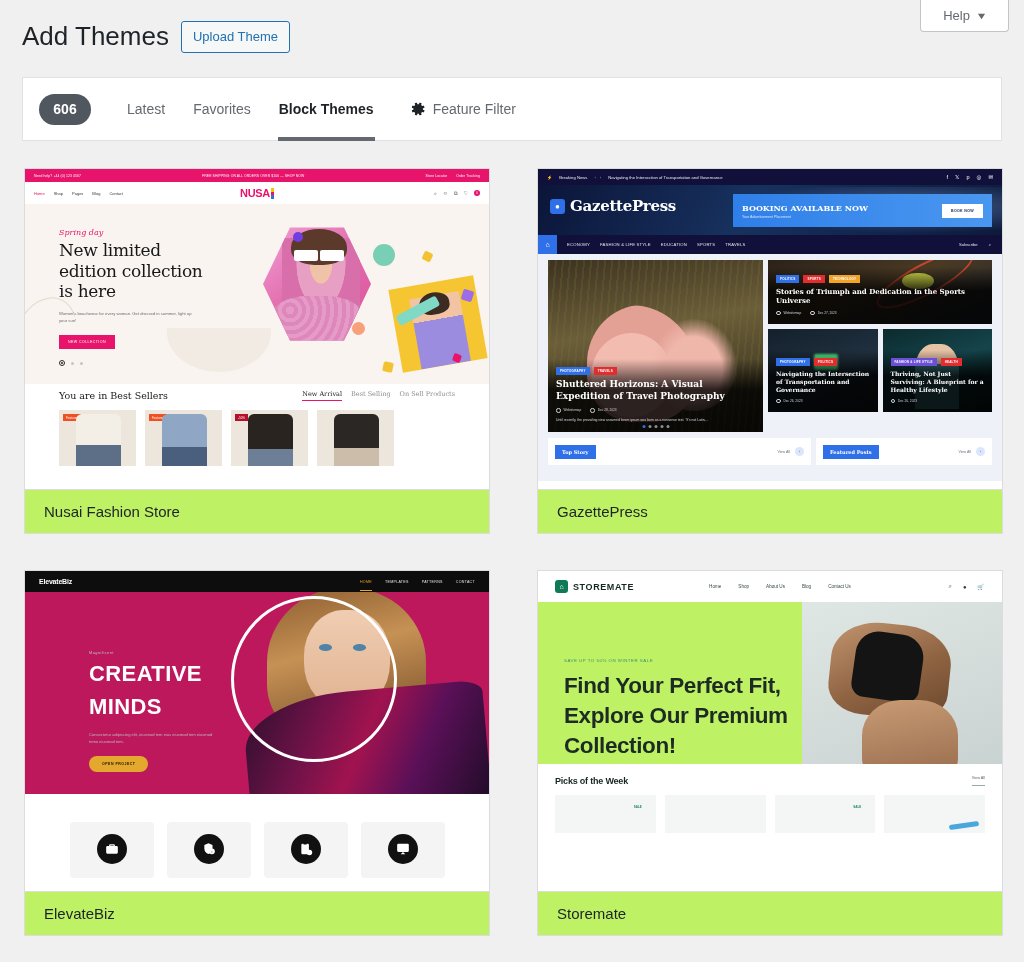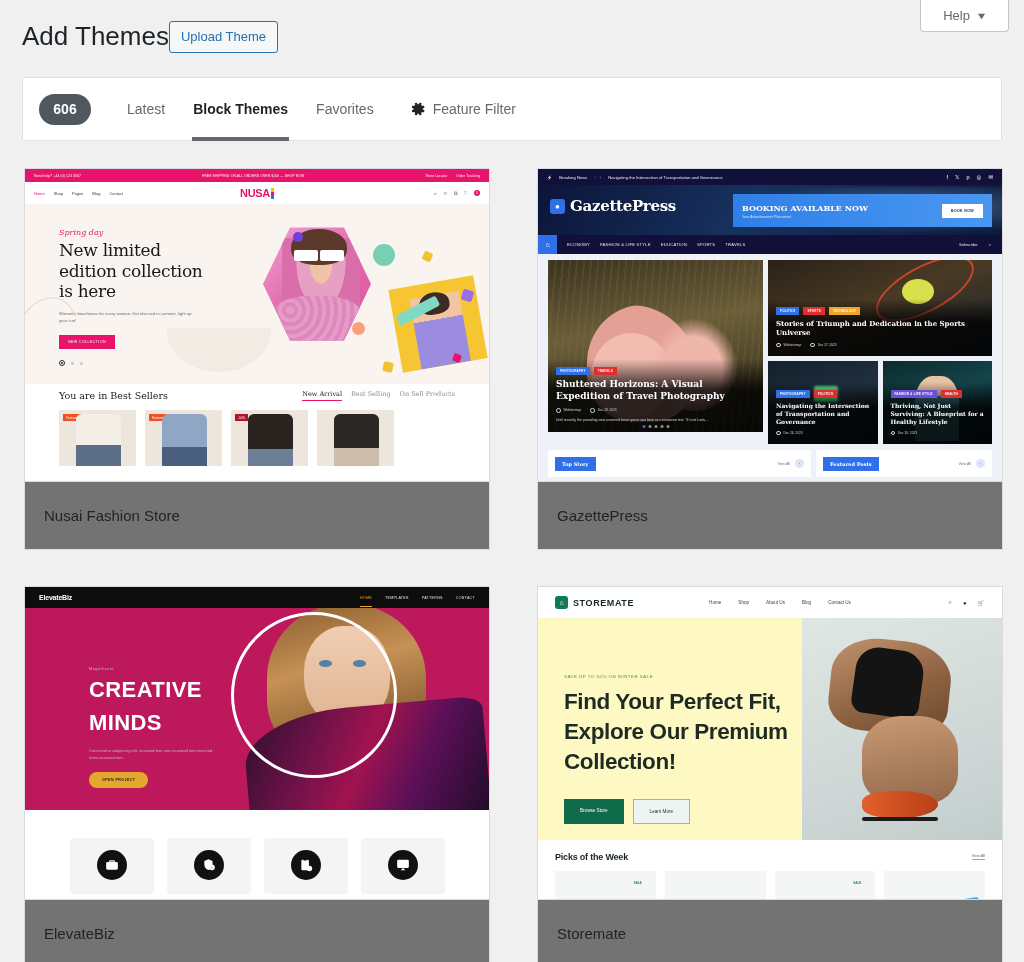--- a/index.html
+++ b/index.html
@@ -24,21 +24,21 @@
     display: flex; align-items: center; justify-content: center;
     gap: 7px;
     font-size: 13px; color: #646970;
     cursor: pointer;
   }
   .help-btn .caret { font-size: 9px; color: #646970; transform: scaleX(1.35); }
 
   
   .titlerow {
     position: absolute; top: 20px; left: 22px;
-    display: flex; align-items: center; 
+    display: flex; align-items: center; gap: 12px;
   }
   .page-title {
     font-size: 26px; font-weight: 400; color: #1d2327;
     line-height: 1.3; margin: 0;
   }
   .upload-btn {
     font-size: 13px; color: #2271b1;
     border: 1px solid #2271b1; background: #f6f7f7;
     border-radius: 3px; padding: 5px 11px 6px;
     line-height: 1.5; cursor: pointer;
@@ -100,23 +100,23 @@
     border: 1px solid #dcdcde;
     width: 466px;
     overflow: hidden;
   }
   .screenshot {
     width: 464px; height: 312px;
     overflow: hidden; position: relative;
     background: #fff;
   }
   .theme-foot {
-    height: 68px; border-top: 1px solid #dcdcde;
+    height: 44px; border-top: 1px solid #dcdcde;
     display: flex; align-items: center;
-    padding: 0 19px; background: #737373;
+    padding: 0 19px; background: #bef264; margin-top: 8px;
   }
   .theme-name {
     font-size: 15px; color: #1d2327; font-weight: 400;
   }
 
   
   .nusai { width: 464px; height: 312px; background: #fbf7f2; position: relative; font-family: "Liberation Sans", sans-serif; }
   .nusai-top {
     height: 13px; background: #e8136a; color: #fff;
     display: flex; align-items: center; justify-content: space-between;
@@ -223,21 +223,21 @@
   .tg.orange { background: #f0a52a; } .tg.purple { background: #6b4fd6; }
   .hl { font-family: "DejaVu Serif", serif; color: #fff; font-weight: 700; line-height: 1.32; }
   .meta { display: flex; gap: 9px; align-items: center; font-size: 3.2px; color: #cfd3dc; margin-top: 5px; }
   .meta span { display: flex; align-items: center; gap: 3px; }
   .meta i { display:inline-block; width:4.5px; height:4.5px; border:.6px solid #cfd3dc; border-radius:50%; }
   .exc { font-size: 3.4px; color: #d6d9e1; line-height: 1.6; margin-top: 5px; }
   .pager { position: absolute; left: 50%; transform: translateX(-50%); bottom: 4px; display: flex; gap: 3px; }
   .pager i { width: 3px; height: 3px; border-radius: 50%; background: #8b8f9b; display:block; }
   .pager i.cur { background: #2f6fe8; }
   .gaz-side { width: 224px; display: flex; flex-direction: column; gap: 5px; }
-  .gaz-s1 { height: 96px; position: relative; overflow: hidden;
+  .gaz-s1 { height: 64px; position: relative; overflow: hidden;
     background: linear-gradient(160deg,#2a2118,#4a3a24 45%,#15212f); }
   .gaz-s1 .rkt { position:absolute; right:6%; top:6%; width:48%; height:48%; border:2px solid #c8452d; border-radius:50%; transform:rotate(-28deg); }
   .gaz-s1 .ball { position:absolute; right:26%; top:20%; width:14%; height:26%; border-radius:50%; background:#d7e04a; }
   .gaz-row2 { display: flex; gap: 5px; height: 83px; }
   .gaz-s2 { flex: 1; position: relative; overflow: hidden; background: linear-gradient(160deg,#14202c,#20303f 50%,#0d1720); }
   .gaz-s2 .glow { position:absolute; left:42%; top:30%; width:22%; height:20%; background:#4ade80; border-radius:2px; filter: blur(1px); }
   .gaz-s3 { flex: 1; position: relative; overflow: hidden; background: linear-gradient(160deg,#0c2b2e,#14444a 45%,#07181c); }
   .gaz-s3 .per { position:absolute; left:30%; top:18%; width:40%; height:78%; background: linear-gradient(180deg,#e7c3a6 0 30%, #3b7d86 30%); border-radius: 40% 40% 0 0; }
   .gaz-bottom { margin: 6px 10px 0; display: flex; gap: 5px; }
   .gb { background: #fff; height: 27px; display: flex; align-items: center; padding: 0 7px; }
@@ -285,40 +285,40 @@
 
   
   .stm { width: 464px; height: 312px; background: #fff; position: relative; }
   .stm-nav { height: 31px; display: flex; align-items: center; padding: 0 17px; background: #fff; }
   .stm-brand { display: flex; align-items: center; gap: 5px; }
   .stm-brand .bag { width: 13px; height: 13px; background: #0f7a55; border-radius: 3px;
     display: flex; align-items: center; justify-content: center; color: #fff; font-size: 7px; }
   .stm-brand .nm { font-size: 9px; font-weight: 800; color: #14281f; letter-spacing: .6px; }
   .stm-items { margin-left: 75px; display: flex; gap: 17px; font-size: 4.6px; color: #374b42; }
   .stm-icons { margin-left: auto; display: flex; gap: 11px; align-items: center; font-size: 6px; color: #2b3a33; }
-  .stm-hero { height: 222px; position: relative; overflow: hidden; background: #fef9c3; }
+  .stm-hero { height: 162px; position: relative; overflow: hidden; background: #bef264; }
   .stm-hero .ph { position: absolute; right: 0; top: 0; width: 200px; height: 222px;
     background: linear-gradient(160deg,#dfe7e4,#cfd8d6 60%,#c2cdcb); overflow: hidden; }
   .stm-hero .ph .torso { position: absolute; left: 14%; top: 10%; width: 60%; height: 42%;
     background: linear-gradient(150deg,#c49671,#8e6342 55%,#6a472c); border-radius: 40% 40% 30% 30%; transform: rotate(6deg); }
   .stm-hero .ph .singlet { position: absolute; left: 26%; top: 14%; width: 34%; height: 30%;
     background: #141414; border-radius: 34% 34% 20% 20%; transform: rotate(8deg); }
   .stm-hero .ph .leg { position: absolute; left: 30%; top: 44%; width: 48%; height: 40%;
     background: linear-gradient(170deg,#c89b74,#93684a); border-radius: 40% 40% 34% 34%; }
   .stm-hero .ph .shoe { position: absolute; left: 30%; bottom: 10%; width: 38%; height: 12%;
     background: linear-gradient(90deg,#e2602c,#b93f16); border-radius: 40% 50% 50% 40%; }
   .stm-hero .ph .shoe::after { content:""; position:absolute; left:0; bottom:-3px; width:100%; height:4px; background:#1b1b1b; border-radius:3px; }
   .stm-copy { position: absolute; left: 26px; top: 56px; width: 256px; }
   .stm-kick { font-size: 4.4px; color: #3d8f6d; letter-spacing: .5px; }
   .stm-h1 { font-size: 22.5px; font-weight: 800; color: #1d2b24; line-height: 1.33; margin-top: 8px; letter-spacing: -.4px; }
   .stm-btns { display: flex; gap: 9px; margin-top: 22px; }
   .stm-b1 { background: #0f6b4a; color: #fff; font-size: 4.6px; padding: 9px 16px; }
   .stm-b2 { border: 1px solid #9fb3ab; color: #21372e; font-size: 4.6px; padding: 9px 16px; background: #eef4f1; }
   .stm-picks { padding: 12px 17px 0; background: #fff; }
-  .picks-row { display: flex; align-items: center; }
+  .picks-row { display: flex; }
   .picks-t { font-size: 9px; font-weight: 800; color: #172620; letter-spacing: -.2px; }
   .picks-v { margin-left: auto; font-size: 3.8px; color: #5b6b64; border-bottom: .7px solid #9aa8a2; padding-bottom: 1px; }
   .picks-items { display: flex; gap: 9px; margin-top: 9px; }
   .pitem { flex: 1; height: 38px; background: #f4f6f5; position: relative; }
   .pitem .sale { position: absolute; right: 14px; top: 10px; font-size: 3px; color: #1b8a60; font-weight: 700; }
   .pitem .blu { position: absolute; right: 6px; bottom: 5px; width: 30px; height: 5px; background: #4aa7de; border-radius: 3px; transform: rotate(-8deg); }
 </style>
 </head>
 <body>
 
@@ -330,22 +330,22 @@
   </div>
 
   <div class="titlerow">
     <h1 class="page-title">Add Themes</h1>
     <span class="upload-btn">Upload Theme</span>
   </div>
 
   <div class="filterbar">
     <div class="count-badge">606</div>
     <div class="ftab">Latest</div>
+    <div class="ftab">Favorites</div>
     <div class="ftab active">Block Themes</div>
-    <div class="ftab">Favorites</div>
     <div class="ftab feature">
       <svg class="gear" viewBox="0 0 20 20">
         <path fill="#1d2327" d="M10 6.5a3.5 3.5 0 100 7 3.5 3.5 0 000-7zm0 5.3a1.8 1.8 0 110-3.6 1.8 1.8 0 010 3.6z"></path>
         <path fill="#1d2327" d="M17.6 11.4l-1.5-.5a6.3 6.3 0 000-1.8l1.5-.5a.7.7 0 00.45-.85l-.5-1.5a.7.7 0 00-.86-.44l-1.5.5a6.4 6.4 0 00-1.3-1.3l.5-1.5a.7.7 0 00-.44-.86l-1.5-.5a.7.7 0 00-.85.45l-.5 1.5a6.3 6.3 0 00-1.8 0l-.5-1.5a.7.7 0 00-.85-.45l-1.5.5a.7.7 0 00-.44.86l.5 1.5a6.4 6.4 0 00-1.3 1.3l-1.5-.5a.7.7 0 00-.86.44l-.5 1.5a.7.7 0 00.45.85l1.5.5a6.3 6.3 0 000 1.8l-1.5.5a.7.7 0 00-.45.85l.5 1.5a.7.7 0 00.86.44l1.5-.5a6.4 6.4 0 001.3 1.3l-.5 1.5a.7.7 0 00.44.86l1.5.5a.7.7 0 00.85-.45l.5-1.5a6.3 6.3 0 001.8 0l.5 1.5a.7.7 0 00.85.45l1.5-.5a.7.7 0 00.44-.86l-.5-1.5a6.4 6.4 0 001.3-1.3l1.5.5a.7.7 0 00.86-.44l.5-1.5a.7.7 0 00-.45-.85z"></path>
       </svg>
       <span>Feature Filter</span>
     </div>
   </div>
 
   <div class="grid">

